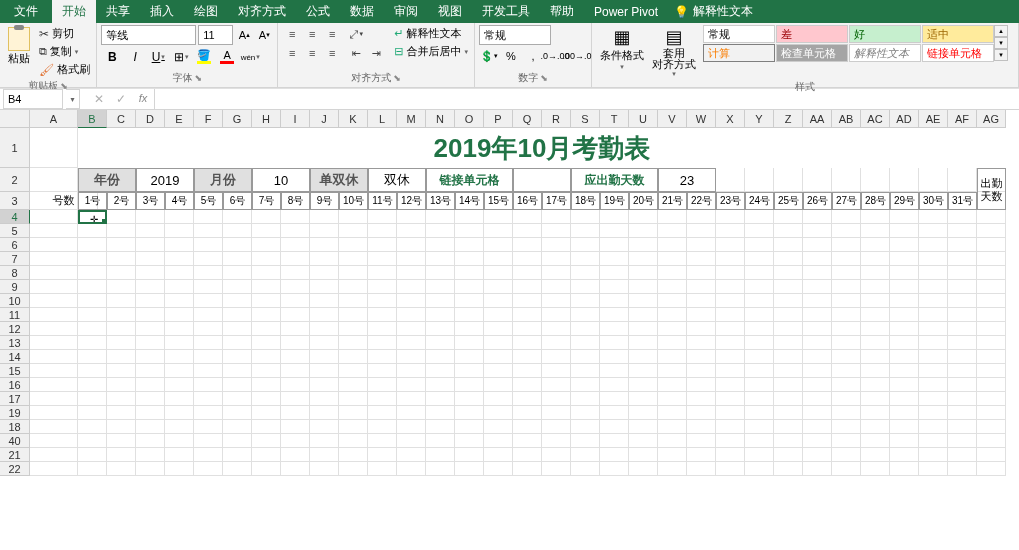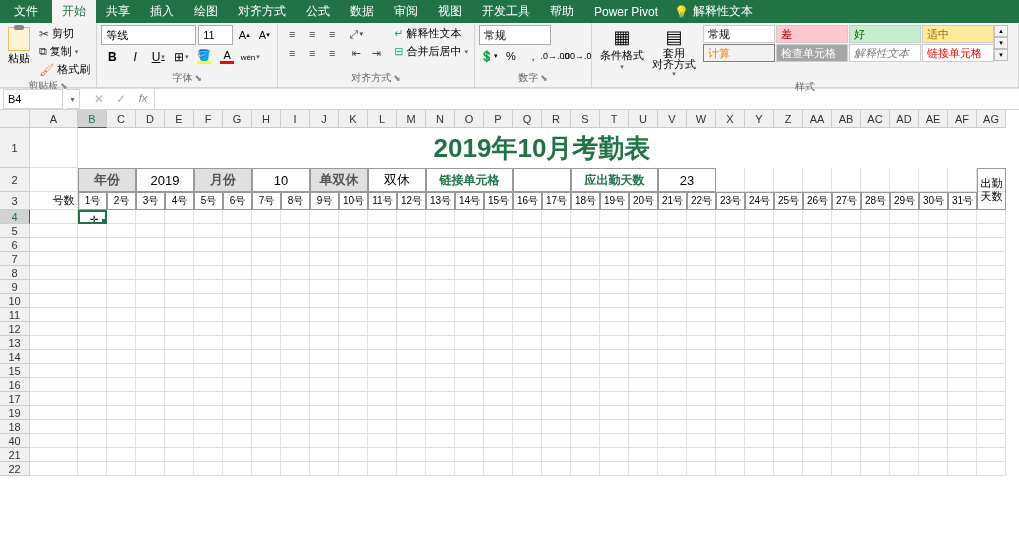--- a/index.html
+++ b/index.html
@@ -1071,21 +1071,21 @@
       <div class="cell hdr-lbl" style="left: 48px; top: 40px; width: 58px; height: 24px;">年份</div>
       <div class="cell hdr-val" style="left: 106px; top: 40px; width: 58px; height: 24px;">2019</div>
       <div class="cell hdr-lbl" style="left: 164px; top: 40px; width: 58px; height: 24px;">月份</div>
       <div class="cell hdr-val" style="left: 222px; top: 40px; width: 58px; height: 24px;">10</div>
       <div class="cell hdr-lbl" style="left: 280px; top: 40px; width: 58px; height: 24px;">单双休</div>
       <div class="cell hdr-val" style="left: 338px; top: 40px; width: 58px; height: 24px;">双休</div>
       <div class="cell hdr-val hdr-green" style="left: 396px; top: 40px; width: 87px; height: 24px; justify-content: center;">链接单元格</div>
       <div class="cell hdr-val" style="left: 483px; top: 40px; width: 58px; height: 24px;"></div>
       <div class="cell hdr-val hdr-green" style="left: 541px; top: 40px; width: 87px; height: 24px;">应出勤天数</div>
       <div class="cell hdr-val" style="left: 628px; top: 40px; width: 58px; height: 24px;">23</div>
-      <div class="cell side-lbl" style="left: 18px; top: 64px; width: 32px; height: 18px;">号数</div>
+      <div class="cell side-lbl" style="left: 0px; top: 64px; width: 68px; height: 18px;">号数</div>
       <div class="cell day-cell" style="left: 48px; top: 64px; width: 29px; height: 18px;">1号</div>
       <div class="cell day-cell" style="left: 77px; top: 64px; width: 29px; height: 18px;">2号</div>
       <div class="cell day-cell" style="left: 106px; top: 64px; width: 29px; height: 18px;">3号</div>
       <div class="cell day-cell" style="left: 135px; top: 64px; width: 29px; height: 18px;">4号</div>
       <div class="cell day-cell" style="left: 164px; top: 64px; width: 29px; height: 18px;">5号</div>
       <div class="cell day-cell" style="left: 193px; top: 64px; width: 29px; height: 18px;">6号</div>
       <div class="cell day-cell" style="left: 222px; top: 64px; width: 29px; height: 18px;">7号</div>
       <div class="cell day-cell" style="left: 251px; top: 64px; width: 29px; height: 18px;">8号</div>
       <div class="cell day-cell" style="left: 280px; top: 64px; width: 29px; height: 18px;">9号</div>
       <div class="cell day-cell" style="left: 309px; top: 64px; width: 29px; height: 18px;">10号</div>

